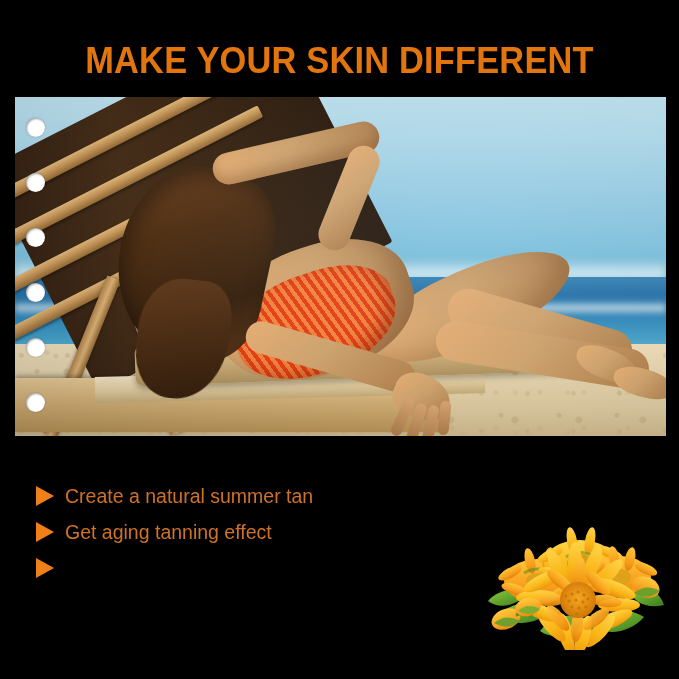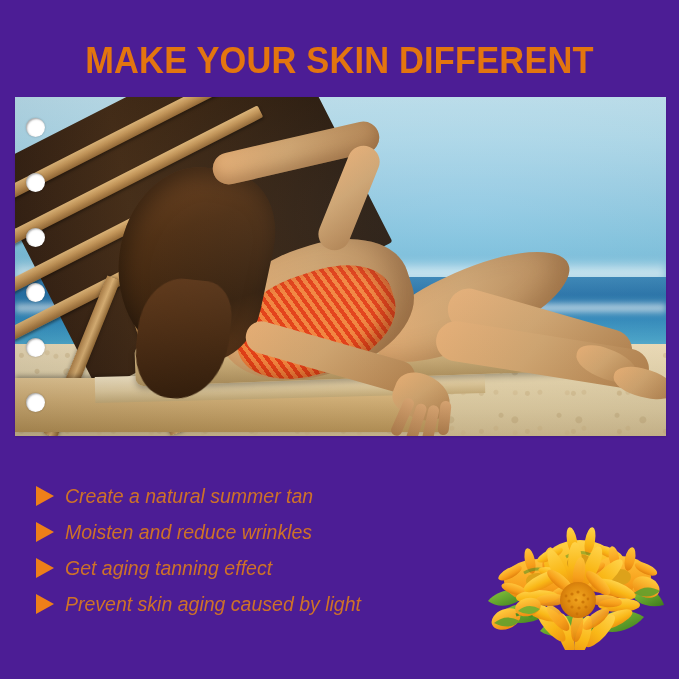--- a/index.html
+++ b/index.html
@@ -8,21 +8,21 @@
     height: 679px;
     background: #ffffff;
     font-family: "Liberation Sans", sans-serif;
     overflow: hidden;
   }
 
   .page {
     position: relative;
     width: 679px;
     height: 679px;
-    background: #4c1d95;
+    background: #000000;
   }
 
   
   .title {
     position: absolute;
     left: 0;
     top: 40px;
     width: 679px;
     text-align: center;
     font-family: "Liberation Sans Narrow", "Liberation Sans", sans-serif;
@@ -308,21 +308,20 @@
   .tri {
     width: 0; height: 0;
     border-top: 10px solid transparent;
     border-bottom: 10px solid transparent;
     border-left: 18px solid #EE7F19;
     margin-right: 11px;
     flex: 0 0 auto;
   }
   .bullet-text {
     font-family: "Liberation Sans", sans-serif;
-    font-style: italic;
     font-size: 19.5px;
     color: #CE7228;
     white-space: nowrap;
     line-height: 24px;
   }
 
   
   .flowers {
     position: absolute;
     left: 480px; top: 515px;
@@ -391,29 +390,24 @@
   <div class="hole" style="top:338px"></div>
   <div class="hole" style="top:393px"></div>
 
   <div class="bullets">
     <div class="bullet-row">
       <span class="tri"></span>
       <span class="bullet-text">Create a natural summer tan</span>
     </div>
     <div class="bullet-row">
       <span class="tri"></span>
-      <span class="bullet-text">Moisten and reduce wrinkles</span>
-    </div>
-    <div class="bullet-row">
-      <span class="tri"></span>
       <span class="bullet-text">Get aging tanning effect</span>
     </div>
     <div class="bullet-row">
       <span class="tri"></span>
-      <span class="bullet-text">Prevent skin aging caused by light</span>
     </div>
   </div>
 
   <div class="flowers">
     <svg width="190" height="135" viewBox="0 0 190 135">
       <defs>
         <radialGradient id="ctr" cx="50%" cy="45%" r="60%">
           <stop offset="0%" stop-color="#F2A721"></stop>
           <stop offset="55%" stop-color="#E08B10"></stop>
           <stop offset="100%" stop-color="#C96E06"></stop>

